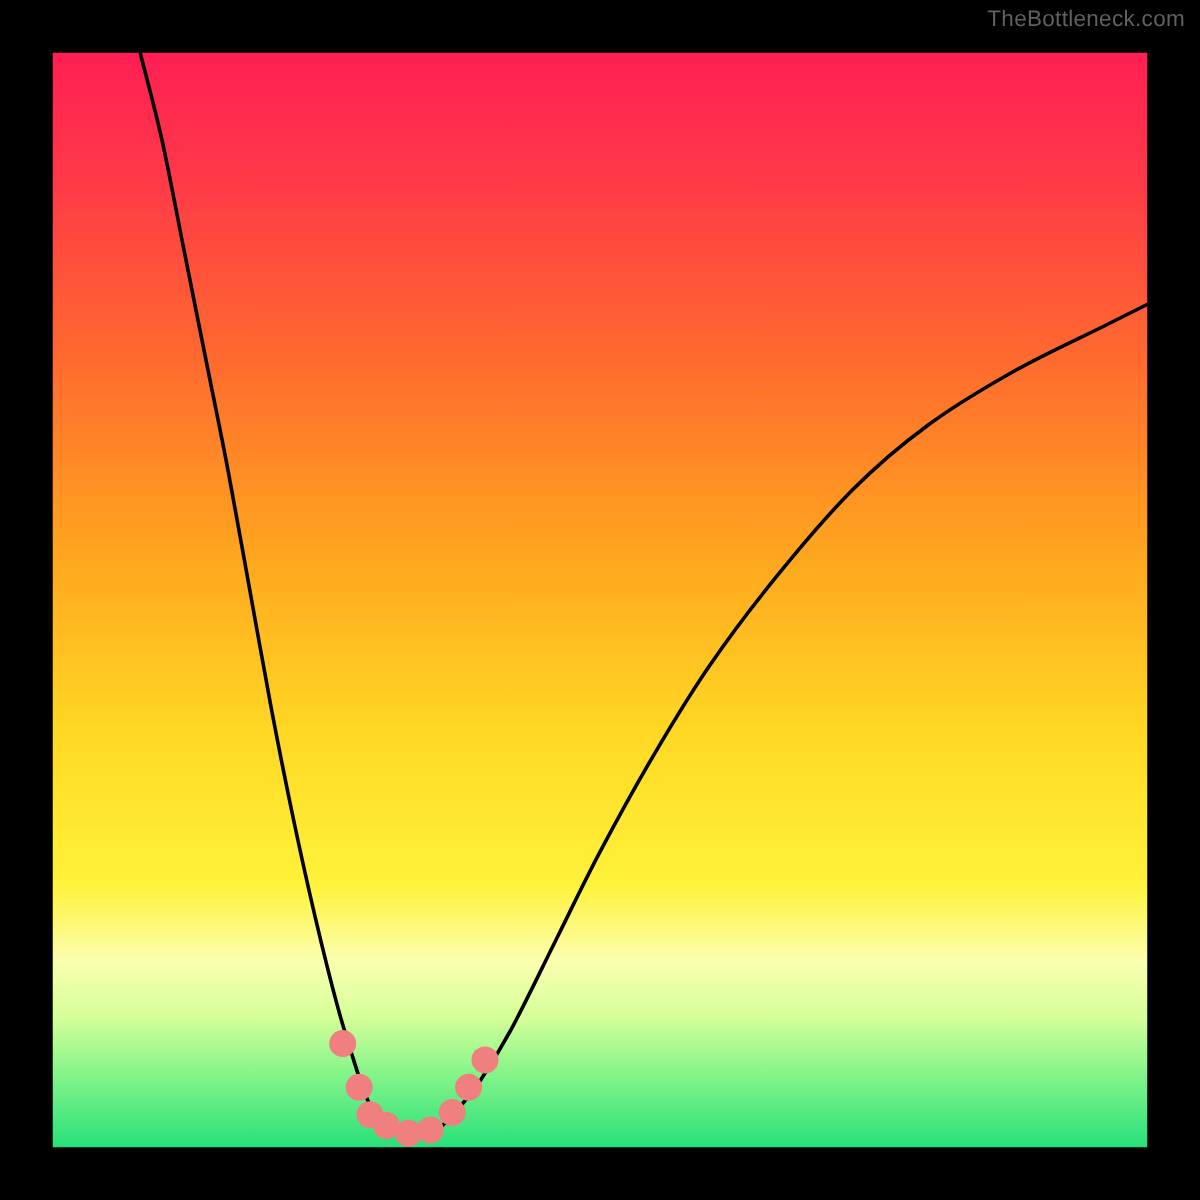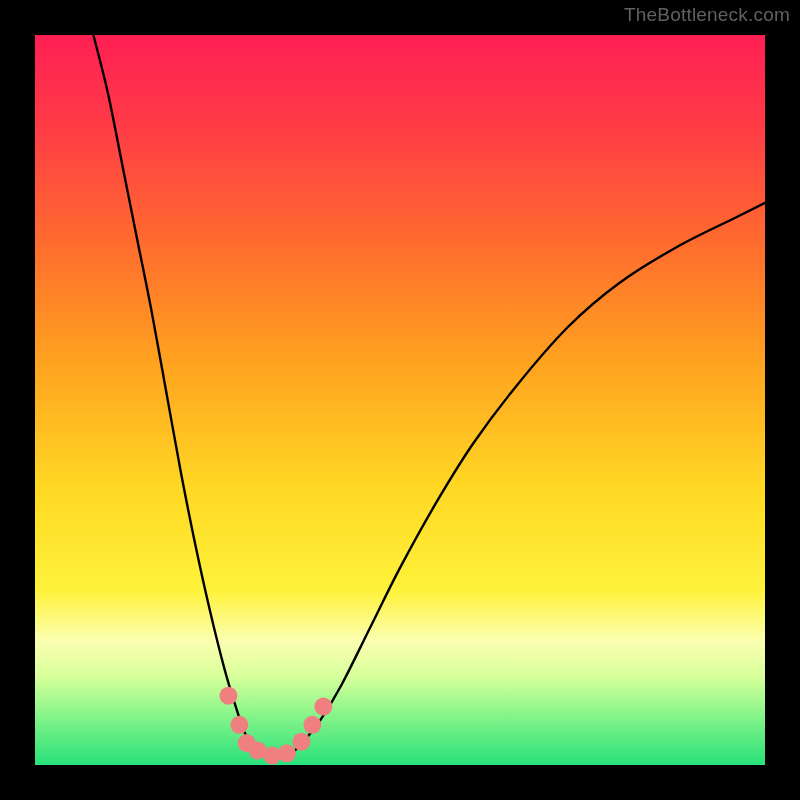--- a/index.html
+++ b/index.html
@@ -17,21 +17,21 @@
     top: 0;
     width: 800px;
     height: 800px;
     background: #000;
   }
   .watermark {
     position: absolute;
     top: 4px;
     right: 10px;
     color: #606060;
-    font-size: 19px;
+    font-size: 15px;
     letter-spacing: 0.2px;
     z-index: 50;
     font-weight: 400;
   }
   .plot-area {
     position: absolute;
     left: 35px;
     top: 35px;
     width: 730px;
     height: 730px;

